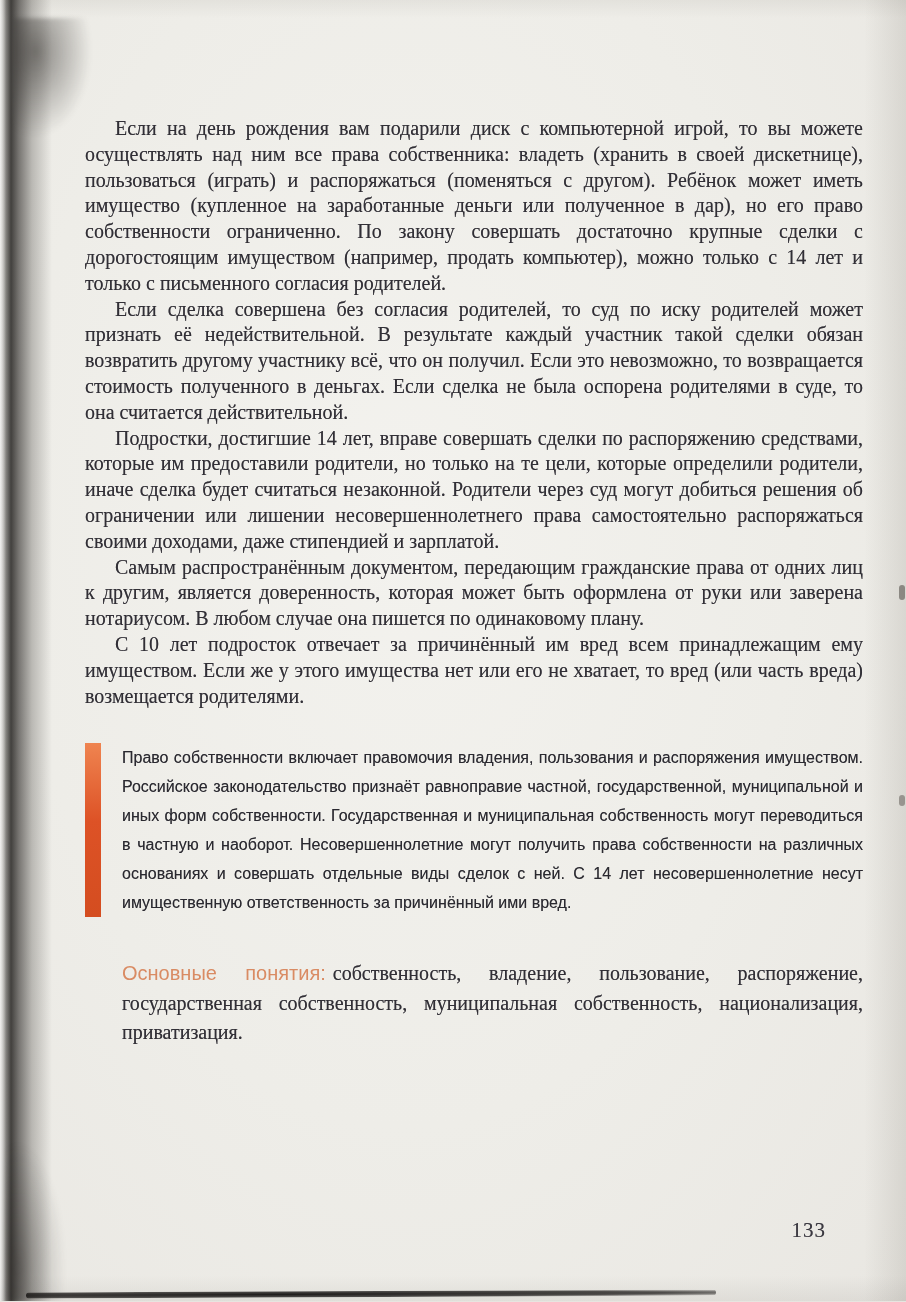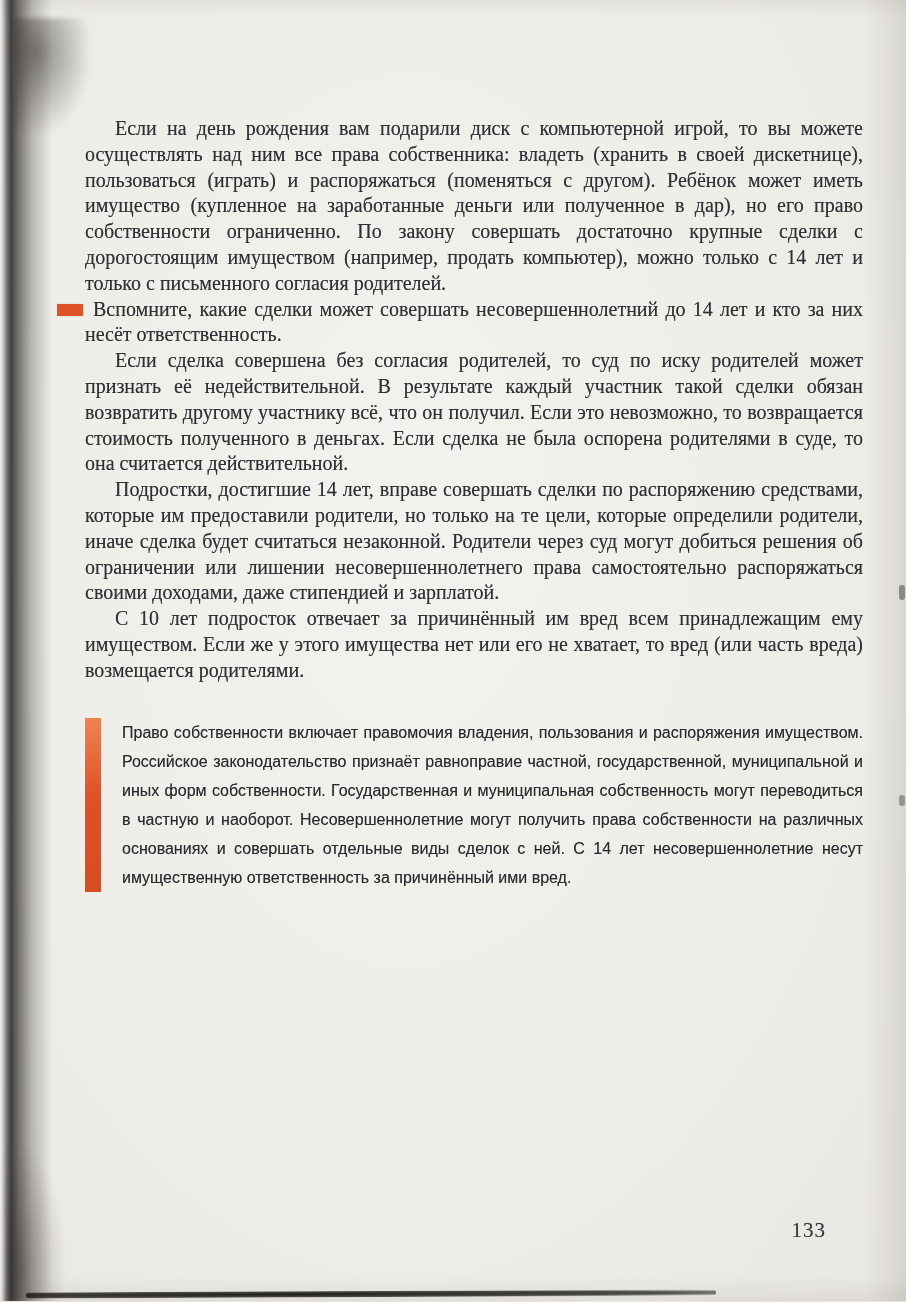--- a/index.html
+++ b/index.html
@@ -104,34 +104,35 @@
   <div class="corner-blot"></div>
   <div class="corner-blot-bottom"></div>
   <div class="bottom-line"></div>
   <div class="edge-mark-1"></div>
   <div class="edge-mark-2"></div>
 
   <div class="text-block">
 
     <p class="body-par indent">Если на день рождения вам подарили диск с компьютерной игрой, то вы можете осуществлять над ним все права собственника: владеть (хранить в своей дискетнице), пользоваться (играть) и распоряжаться (поменяться с другом). Ребёнок может иметь имущество (купленное на заработанные деньги или полученное в дар), но его право собственности ограниченно. По закону совершать достаточно крупные сделки с дорогостоящим имуществом (например, продать компьютер), можно только с 14 лет и только с письменного согласия родителей.</p>
 
-    <p class="body-par recall">
-      <span class="recall-marker"></span><span>Вспомните, какие сделки может совершать несовершеннолетний до 14 лет и кто за них несёт ответственность.</span>
-    </p>
 
     <p class="body-par indent">Если сделка совершена без согласия родителей, то суд по иску родителей может признать её недействительной. В результате каждый участник такой сделки обязан возвратить другому участнику всё, что он получил. Если это невозможно, то возвращается стоимость полученного в деньгах. Если сделка не была оспорена родителями в суде, то она считается действительной.</p>
 
     <p class="body-par indent">Подростки, достигшие 14 лет, вправе совершать сделки по распоряжению средствами, которые им предоставили родители, но только на те цели, которые определили родители, иначе сделка будет считаться незаконной. Родители через суд могут добиться решения об ограничении или лишении несовершеннолетнего права самостоятельно распоряжаться своими доходами, даже стипендией и зарплатой.</p>
 
+    <p class="body-par indent">Самым распространённым документом, передающим гражданские права от одних лиц к другим, является доверенность, которая может быть оформлена от руки или заверена нотариусом. В любом случае она пишется по одинаковому плану.</p>
 
     <p class="body-par indent">С 10 лет подросток отвечает за причинённый им вред всем принадлежащим ему имуществом. Если же у этого имущества нет или его не хватает, то вред (или часть вреда) возмещается родителями.</p>
 
     <div class="summary-box">
       <div class="summary-bar"></div>
       <p class="summary-text">Право собственности включает правомочия владения, пользования и распоряжения имуществом. Российское законодательство признаёт равноправие частной, государственной, муниципальной и иных форм собственности. Государственная и муниципальная собственность могут переводиться в частную и наоборот. Несовершеннолетние могут получить права собственности на различных основаниях и совершать отдельные виды сделок с ней. С 14 лет несовершеннолетние несут имущественную ответственность за причинённый ими вред.</p>
     </div>
 
+    <p class="key-concepts">
+      <span class="kc-label">Основные понятия:</span><span class="kc-terms">собственность, владение, пользование, распоряжение, государственная собственность, муниципальная собственность, национализация, приватизация.</span>
+    </p>
 
   </div>
 
   <div class="page-number">133</div>
 
 </div>
 
 </body></html>

